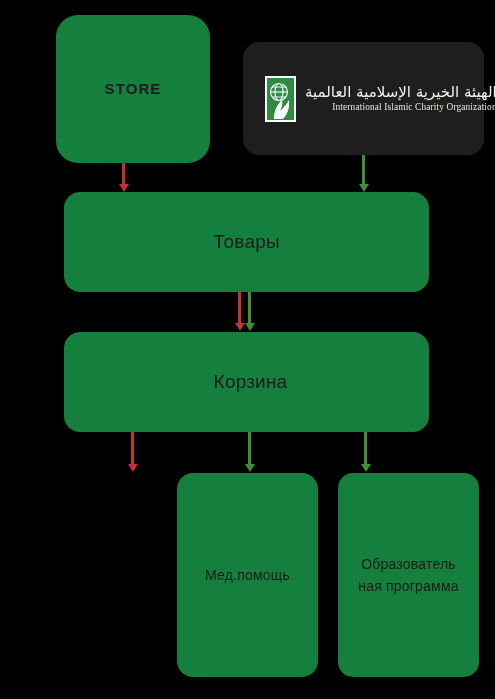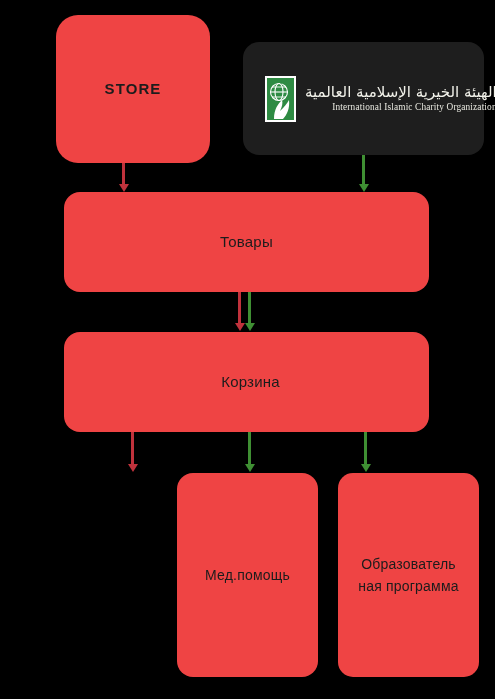--- a/index.html
+++ b/index.html
@@ -19,21 +19,21 @@
   
   .node {
     position: absolute;
     box-sizing: border-box;
     display: flex;
     align-items: center;
     justify-content: center;
     text-align: center;
   }
   .node-white {
-    background: #ef4444;
+    background: #15803d;
     border-radius: 16px;
     color: #1c1c1c;
   }
   .node-label {
     display: block;
     line-height: 1.35;
     letter-spacing: 0.2px;
   }
 
   
@@ -100,21 +100,21 @@
 
   
   #goods-node {
     left: 64px; top: 192px; width: 365px; height: 100px;
   }
   #cart-node {
     left: 64px; top: 332px; width: 365px; height: 100px; padding-left: 8px;
   }
   #goods-node .node-label,
   #cart-node .node-label {
-    font-size: 15px;
+    font-size: 19px;
   }
 
   
   .leaf-node {
     top: 473px;
     width: 141px;
     height: 204px;
   }
   #delivery-node { left: 16px; }
   #medical-node  { left: 177px; }

